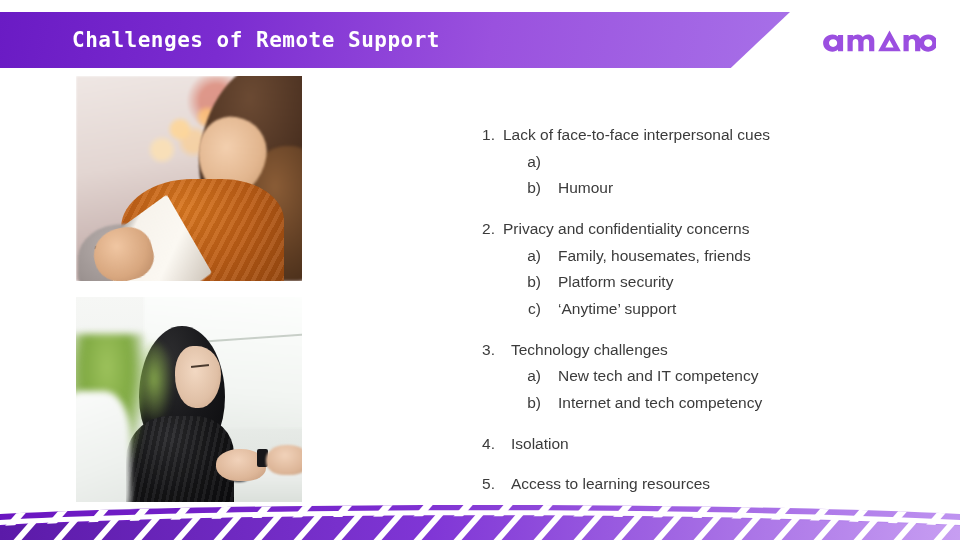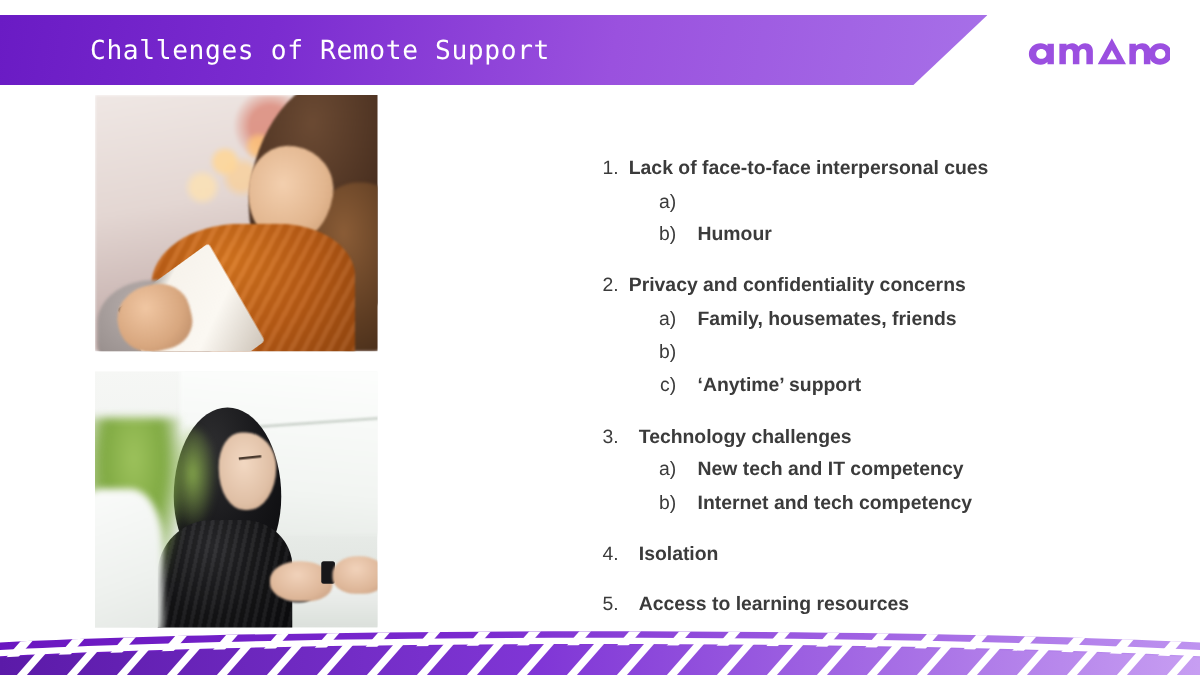--- a/index.html
+++ b/index.html
@@ -15,20 +15,21 @@
     position: relative;
   }
 
   
   .banner-wrap {
     position: absolute;
     left: 0;
     top: 12px;
     width: 790px;
     height: 56px;
+    font-weight: bold;
   }
   .banner-shape {
     position: absolute;
     inset: 0;
     background: linear-gradient(100deg, #6A1BC4 0%, #7B2CD0 28%, #9A51DE 62%, #A770E8 100%);
     clip-path: polygon(0 0, 100% 0, 92.5% 100%, 0 100%);
   }
   .banner-title {
     position: absolute;
     left: 72px;
@@ -262,21 +263,21 @@
   .li {
     display: flex;
     align-items: baseline;
     line-height: 1.72;
     white-space: nowrap;
   }
   .li .mark {
     flex: 0 0 auto;
     text-align: right;
   }
-  .li .txt { flex: 0 0 auto; font-weight: bold; }
+  .li .txt { flex: 0 0 auto; }
 
   .lvl1 .mark { width: 17px; }
   .lvl1 .txt  { margin-left: 8px; }
 
   .lvl1.wide .mark { width: 17px; }
   .lvl1.wide .txt  { margin-left: 16px; }
 
   .lvl2 { padding-left: 47px; }
   .lvl2 .mark { width: 16px; }
   .lvl2 .txt  { margin-left: 17px; }
@@ -366,20 +367,21 @@
       <div class="li lvl1">
         <span class="mark">2.</span>
         <span class="txt">Privacy and confidentiality concerns</span>
       </div>
       <div class="li lvl2">
         <span class="mark">a)</span>
         <span class="txt">Family, housemates, friends</span>
       </div>
       <div class="li lvl2">
         <span class="mark">b)</span>
+        <span class="txt">Platform security</span>
       </div>
       <div class="li lvl2">
         <span class="mark">c)</span>
         <span class="txt">‘Anytime’ support</span>
       </div>
     </div>
     <div class="grp">
       <div class="li lvl1 wide">
         <span class="mark">3.</span>
         <span class="txt">Technology challenges</span>

